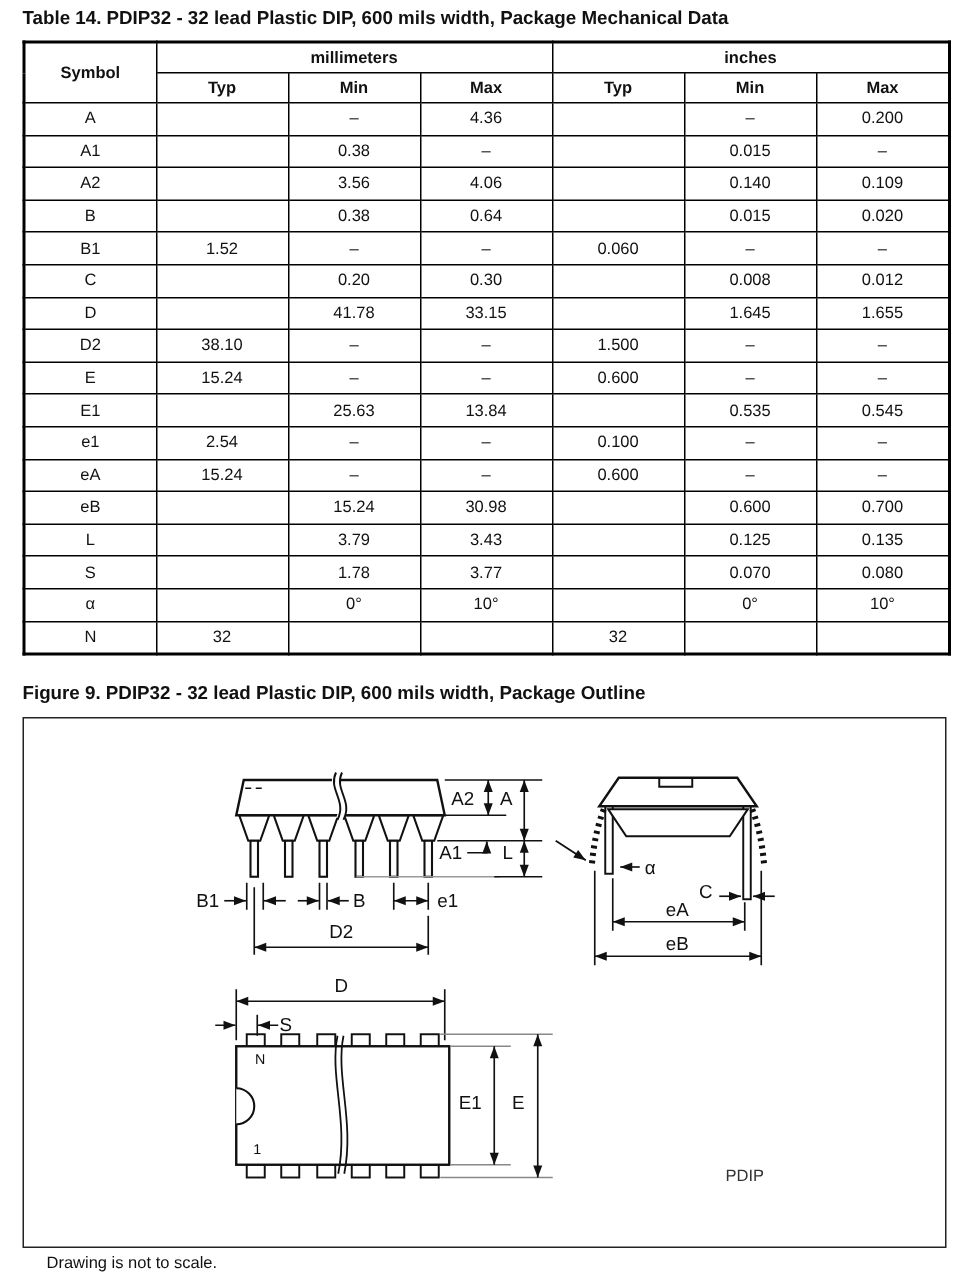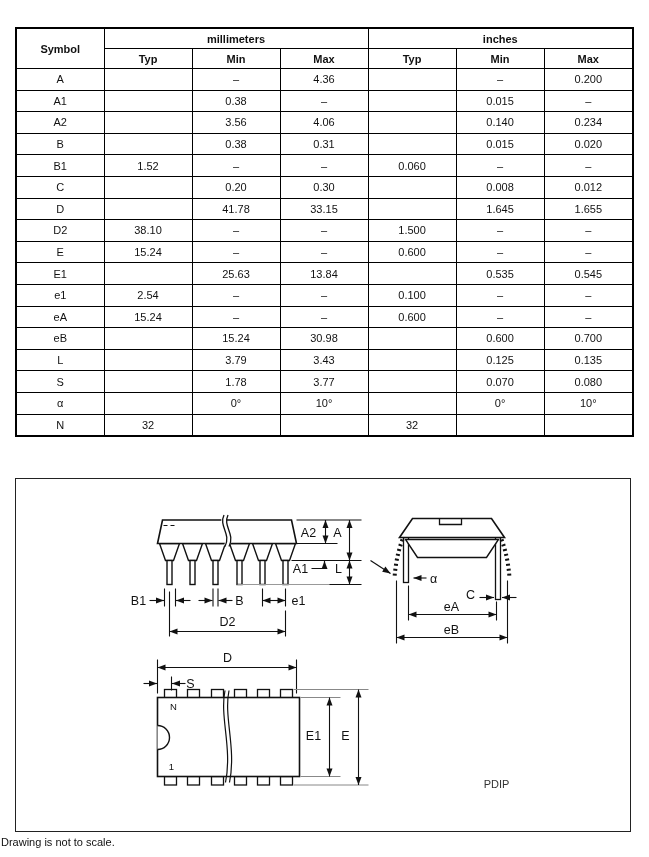--- a/index.html
+++ b/index.html
@@ -23,31 +23,32 @@
     font-size:11px; color:#111; overflow:hidden;
   }
   #mech-table thead th { height:19px; font-weight:bold; }
   #mech-table tbody td { height:20.6px; font-weight:normal; }
   #figure-box {
     position:absolute; left:15px; top:478px; width:614px; height:352px;
     border:1.6px solid #222; background:#fff;
   }
   #figure-svg { position:absolute; left:0; top:0; }
   #footnote {
-    position:absolute; left:1px; top:836px; font-size:11px; color:#111;
+    position:absolute; left:31px; top:836px; font-size:11px; color:#111;
   }
   .dim-label { font-size:12.5px; fill:#111; }
   .small-label { font-size:9.5px; fill:#111; }
   .pkg-label { font-size:11px; fill:#333; }
 </style>
 </head>
 <body>
 
 <div id="page">
 
+  <div id="table-caption" class="caption">Table 14. PDIP32 - 32 lead Plastic DIP, 600 mils width, Package Mechanical Data</div>
 
   <table id="mech-table">
     <colgroup>
       <col style="width:88px">
         <col style="width:88px">
         <col style="width:88px">
       <col style="width:88px">
         <col style="width:88px">
         <col style="width:88px">
       <col style="width:89px">
@@ -86,27 +87,27 @@
           <td>0.015</td>
           <td>–</td>
         </tr>
         <tr>
           <td>A2</td>
           <td></td>
           <td>3.56</td>
           <td>4.06</td>
           <td></td>
           <td>0.140</td>
-          <td>0.234</td>
+          <td>0.109</td>
         </tr>
         <tr>
           <td>B</td>
           <td></td>
           <td>0.38</td>
-          <td>0.31</td>
+          <td>0.64</td>
           <td></td>
           <td>0.015</td>
           <td>0.020</td>
         </tr>
         <tr>
           <td>B1</td>
           <td>1.52</td>
           <td>–</td>
           <td>–</td>
           <td>0.060</td>
@@ -217,20 +218,21 @@
           <td>32</td>
           <td></td>
           <td></td>
           <td>32</td>
           <td></td>
           <td></td>
         </tr>
       </tbody>
   </table>
 
+  <div id="figure-caption" class="caption">Figure 9. PDIP32 - 32 lead Plastic DIP, 600 mils width, Package Outline</div>
 
   <div id="figure-box">
     <svg id="figure-svg" width="614" height="352" viewBox="16.5 479.5 614 352" fill="none" stroke-linecap="butt">
       <defs>
         <marker id="ah" markerUnits="userSpaceOnUse" markerWidth="9" markerHeight="7" refX="8.5" refY="3.5" orient="auto-start-reverse">
           <path d="M0.5,0.5 L8.5,3.5 L0.5,6.5 Z" fill="#111" stroke="none"></path>
         </marker>
       </defs>
 
       <g stroke="#111">

